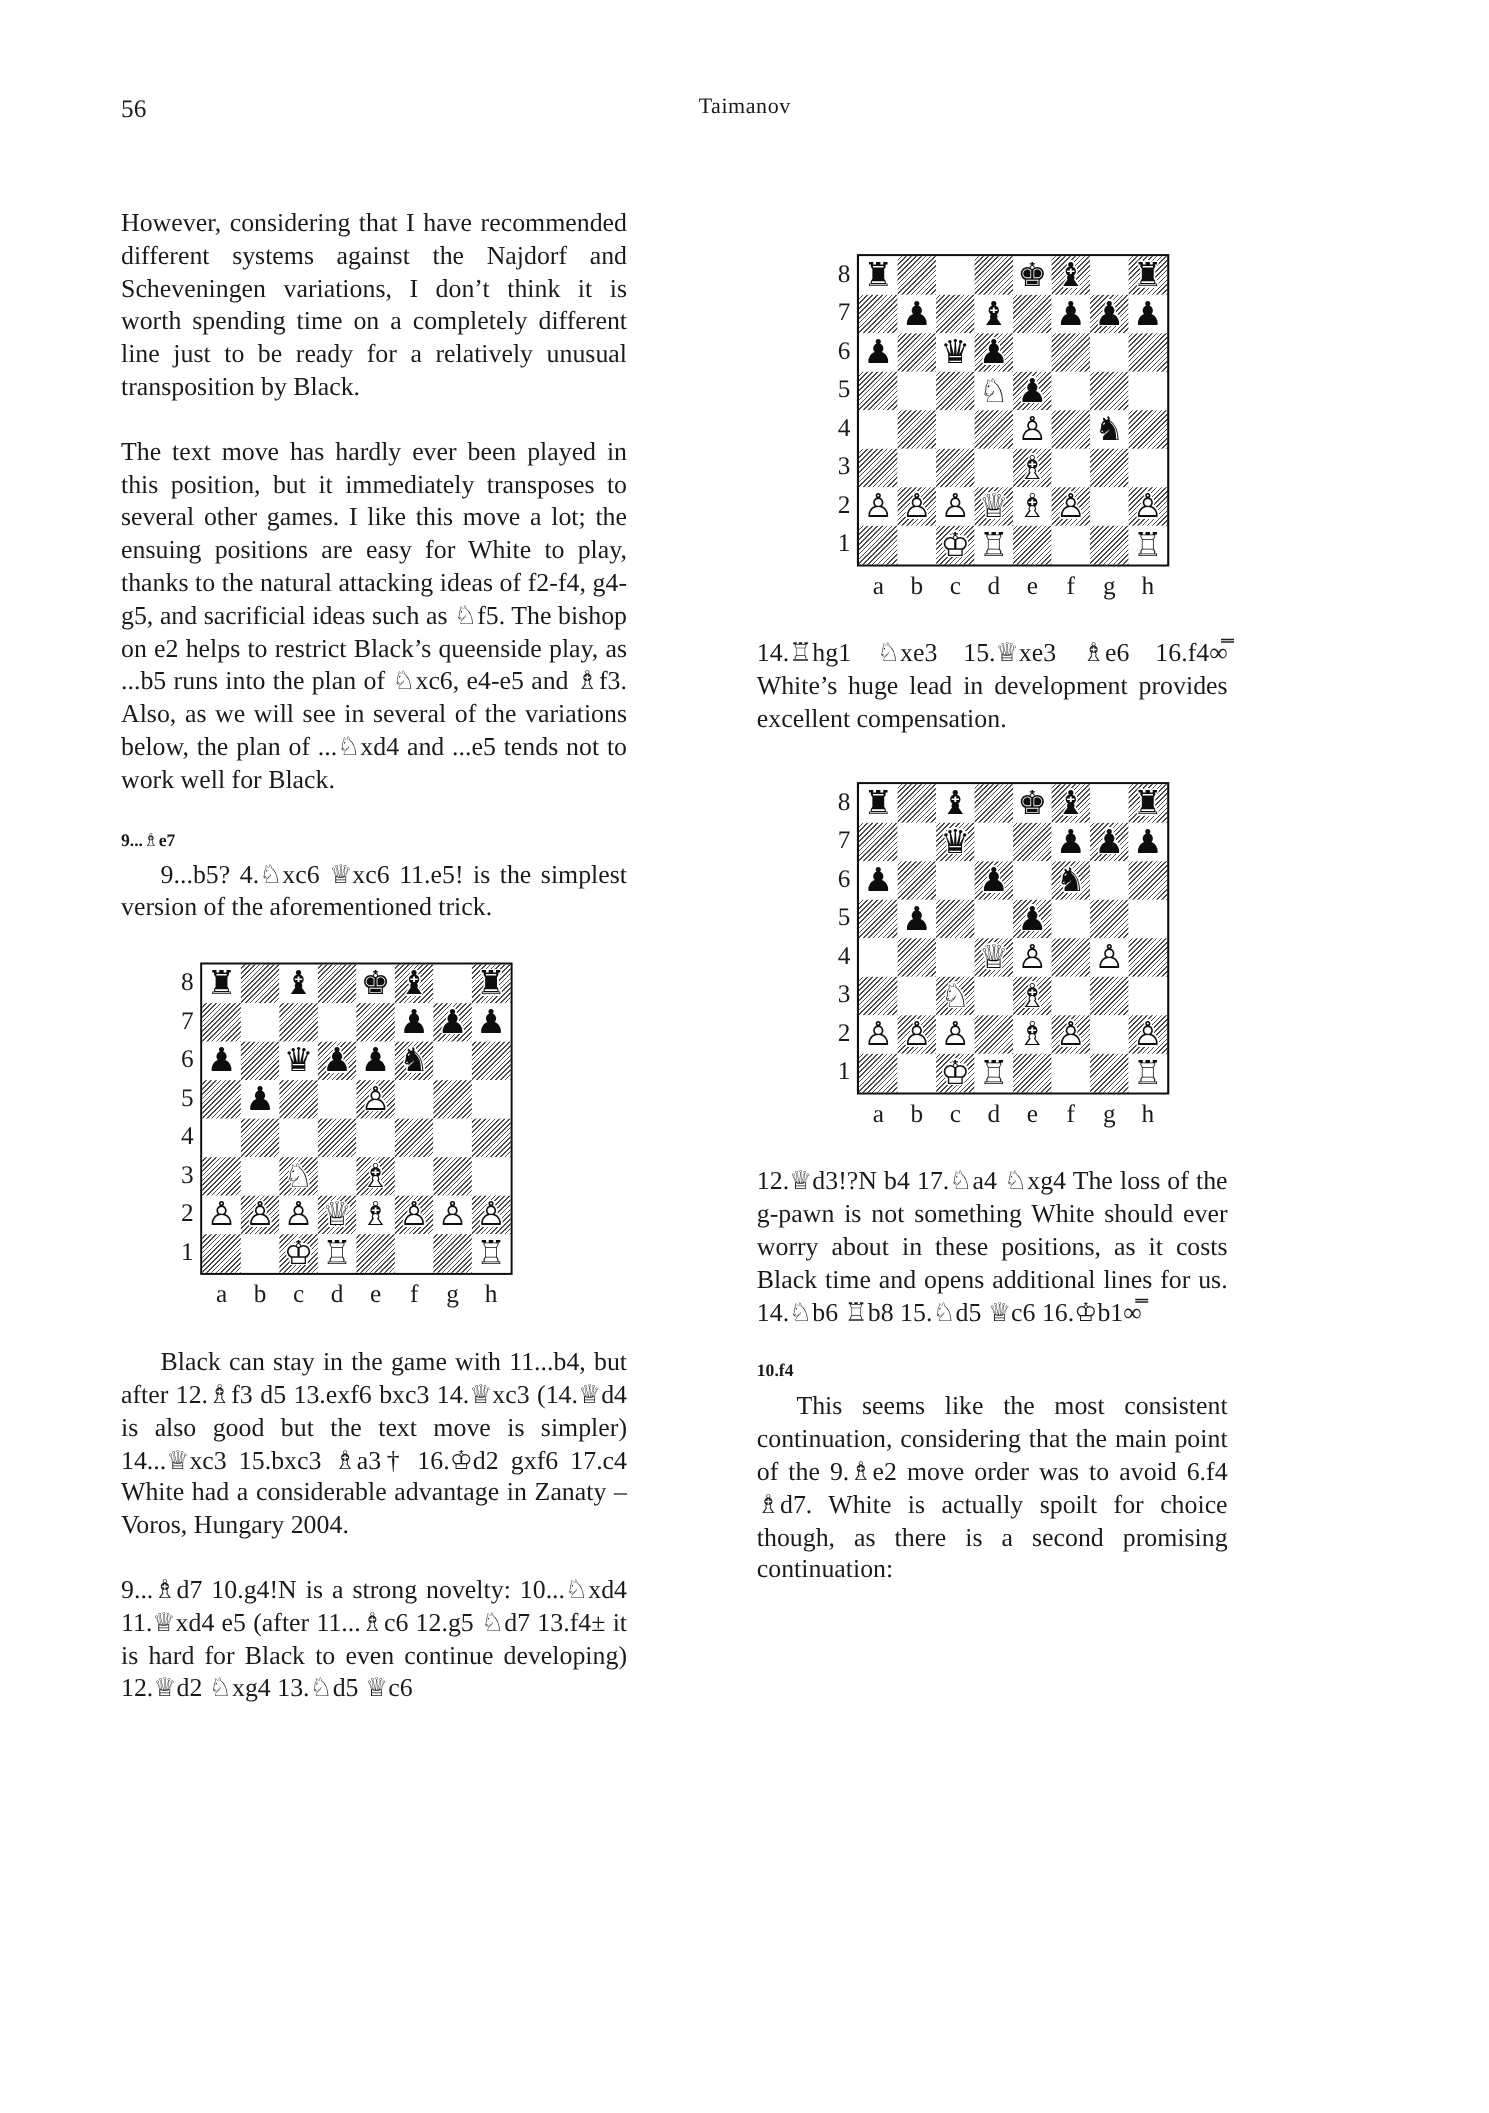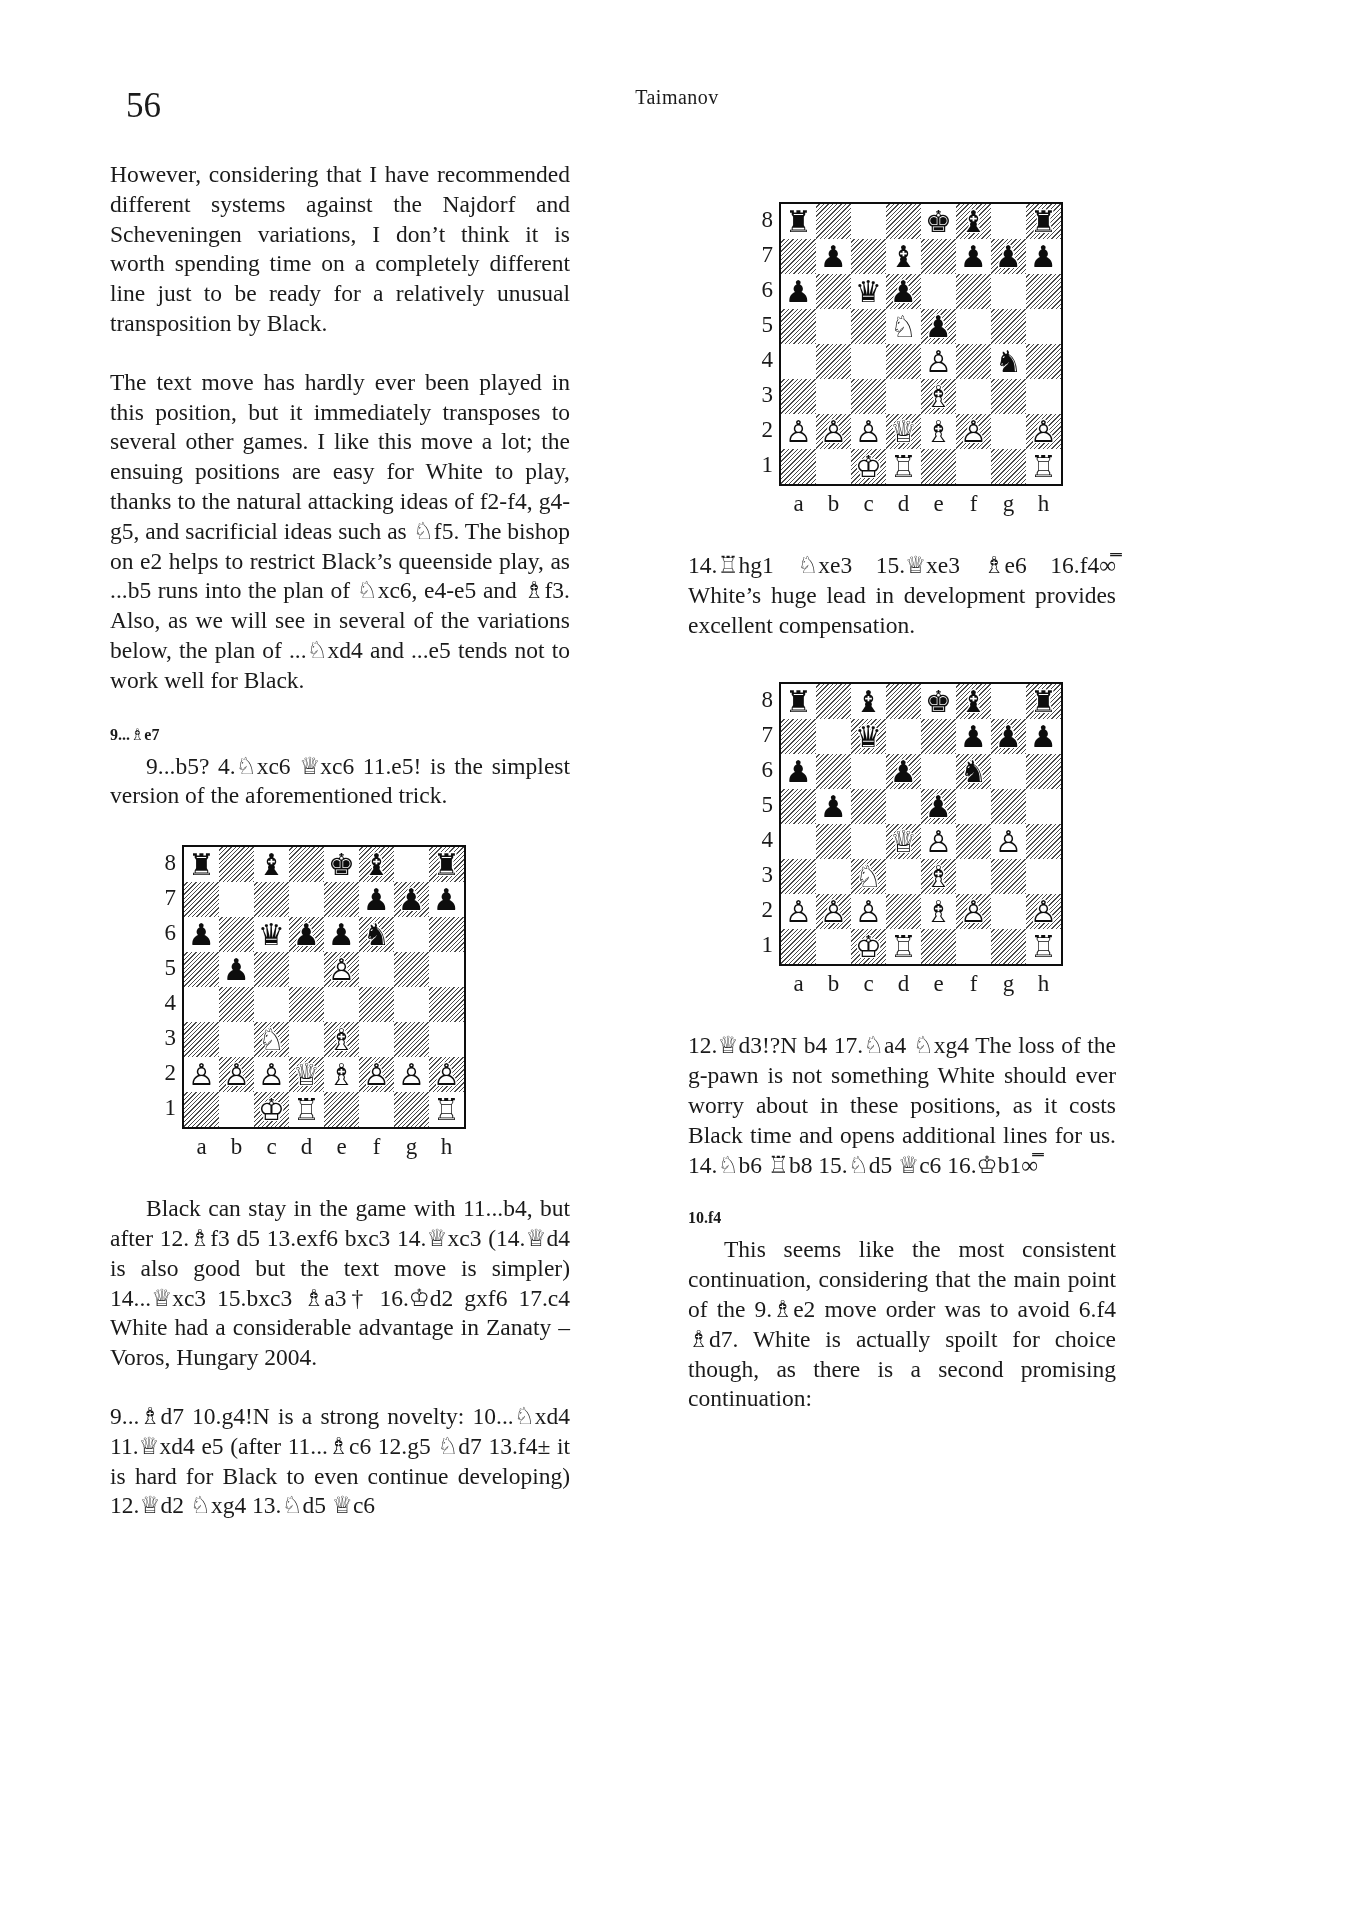--- a/index.html
+++ b/index.html
@@ -4,25 +4,25 @@
 <style>
   html, body { margin: 0; padding: 0; background: #ffffff; }
   body {
     width: 1354px; height: 1921px;
     font-family: "Liberation Serif", "DejaVu Serif", "DejaVu Sans", serif;
     color: #1a1a1a;
     position: relative;
     overflow: hidden;
   }
   .page-header { position: absolute; top: 86px; left: 0; width: 100%; height: 40px; }
-  .page-num { position: absolute; left: 126px; top: 0; font-size: 35px; text-align: right; }
+  .page-num { position: absolute; left: 110px; top: 0; font-size: 23px; text-align: right; }
   .page-title { position: absolute; left: 0; width: 100%; text-align: center; top: 0; font-size: 20px; letter-spacing: 0.5px; }
 
   .columns { position: absolute; top: 160px; left: 110px; display: flex; gap: 118px; }
-  .col { display: block; }
+  .col { display: block; margin-top: 29px; }
   .col-left  { width: 460px; }
   .col-right { width: 428px; }
 
   .para {
     font-size: 23.5px; line-height: 29.8px;
     text-align: justify; margin: 0 0 29px 0;
   }
   .para.indent { text-indent: 36px; }
   .heading { font-size: 16px; font-weight: bold; margin: 8px 0 8px 0; }
 

